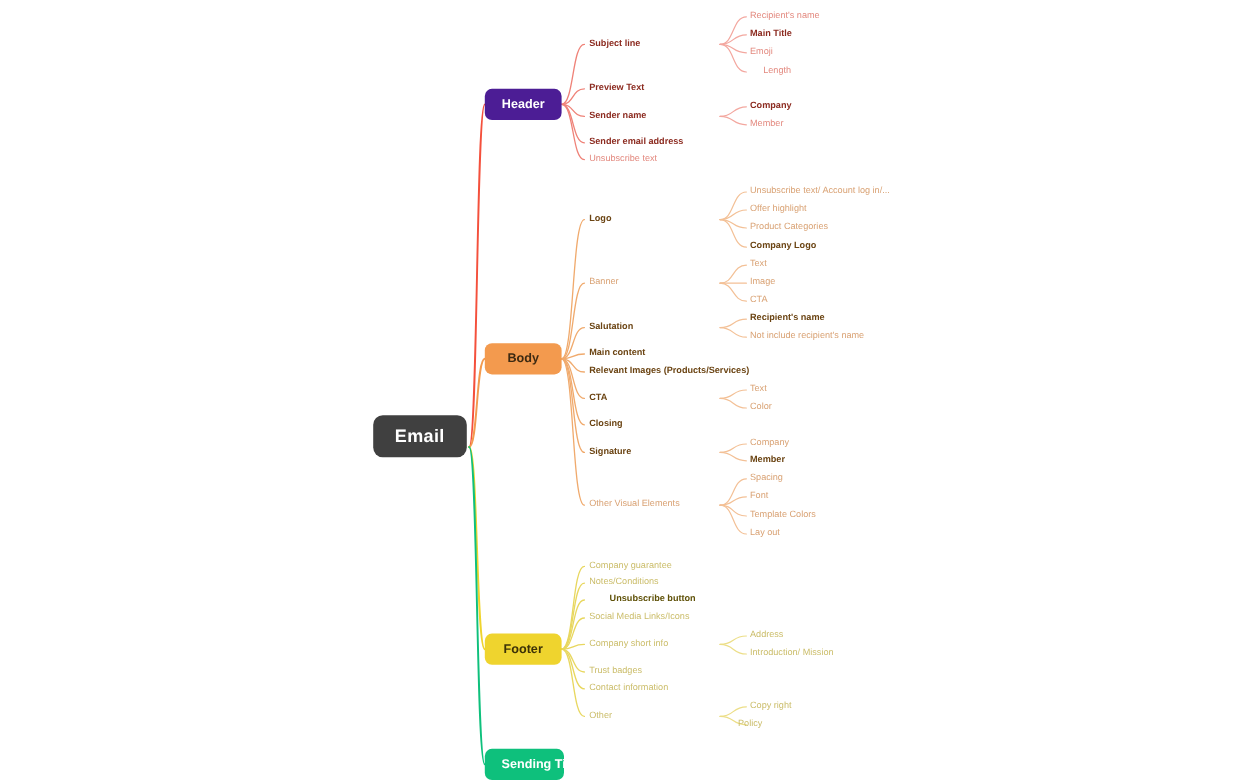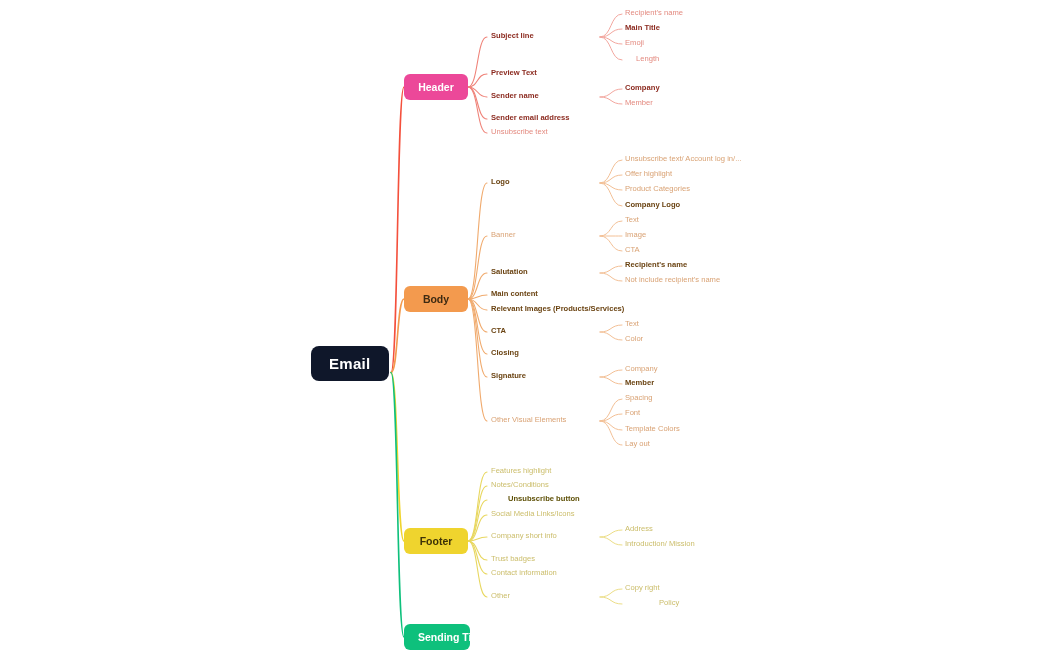--- a/index.html
+++ b/index.html
@@ -9,34 +9,34 @@
     font-family:"Liberation Sans","DejaVu Sans",sans-serif;
     overflow:hidden;
     position:relative;
   }
   #map{position:absolute;left:0;top:0;width:1050px;height:650px;}
   svg.links{position:absolute;left:0;top:0;width:1050px;height:650px;overflow:visible;}
   .node{position:absolute;white-space:nowrap;}
 
   
   .root{
-    background:#0f172a;color:#ffffff;
+    background:#404040;color:#ffffff;
     border-radius:8px;
     font-size:15px;font-weight:bold;
     padding:9px 18px;
     letter-spacing:.3px;
   }
   
   .pill{
     border-radius:6px;
     font-size:10.5px;font-weight:bold;
     padding:7px 14px;
     text-align:center;
   }
-  .pill.header{background:#ec4899;color:#ffffff;}
+  .pill.header{background:#4c1d95;color:#ffffff;}
   .pill.body{background:#f39a4e;color:#3d2a12;}
   .pill.footer{background:#efd42e;color:#3d3207;}
   .pill.sending{background:#0ec07c;color:#ffffff;}
 
   
   .leaf{font-size:7.6px;line-height:1;}
   .leaf.b{font-weight:bold;}
   .c-red-s{color:#8c2b20;}
   .c-red-l{color:#e3897f;}
   .c-org-s{color:#6b4413;}
@@ -138,27 +138,27 @@
       <div class="node leaf leaf b c-org-s" style="left: 491px; top: 349px;">Closing</div>
       <div class="node leaf leaf b c-org-s" style="left: 491px; top: 372px;">Signature</div>
       <div class="node leaf leaf c-org-l" style="left: 625px; top: 365px;">Company</div>
       <div class="node leaf leaf b c-org-s" style="left: 625px; top: 379px;">Member</div>
       <div class="node leaf leaf c-org-l" style="left: 491px; top: 416px;">Other Visual Elements</div>
       <div class="node leaf leaf c-org-l" style="left: 625px; top: 394px;">Spacing</div>
       <div class="node leaf leaf c-org-l" style="left: 625px; top: 409px;">Font</div>
       <div class="node leaf leaf c-org-l" style="left: 625px; top: 425px;">Template Colors</div>
       <div class="node leaf leaf c-org-l" style="left: 625px; top: 440px;">Lay out</div>
       <div class="node pill footer" style="left: 404px; top: 528px; width: 36px;">Footer</div>
-      <div class="node leaf leaf c-yel-l" style="left: 491px; top: 467px;">Features highlight</div>
+      <div class="node leaf leaf c-yel-l" style="left: 491px; top: 467px;">Company guarantee</div>
       <div class="node leaf leaf c-yel-l" style="left: 491px; top: 481px;">Notes/Conditions</div>
       <div class="node leaf leaf b c-yel-s" style="left: 491px; top: 495px;">Unsubscribe button</div>
       <div class="node leaf leaf c-yel-l" style="left: 491px; top: 510px;">Social Media Links/Icons</div>
       <div class="node leaf leaf c-yel-l" style="left: 491px; top: 532px;">Company short info</div>
       <div class="node leaf leaf c-yel-l" style="left: 625px; top: 525px;">Address</div>
       <div class="node leaf leaf c-yel-l" style="left: 625px; top: 540px;">Introduction/ Mission</div>
       <div class="node leaf leaf c-yel-l" style="left: 491px; top: 555px;">Trust badges</div>
       <div class="node leaf leaf c-yel-l" style="left: 491px; top: 569px;">Contact information</div>
       <div class="node leaf leaf c-yel-l" style="left: 491px; top: 592px;">Other</div>
       <div class="node leaf leaf c-yel-l" style="left: 625px; top: 584px;">Copy right</div>
-      <div class="node leaf leaf c-yel-l" style="left: 659px; top: 599px;">Policy</div>
+      <div class="node leaf leaf c-yel-l" style="left: 615px; top: 599px;">Policy</div>
       <div class="node pill sending" style="left: 404px; top: 624px; width: 38px; text-align: center;">Sending Time</div>
     </div>
 </div>
 
 </body></html>

